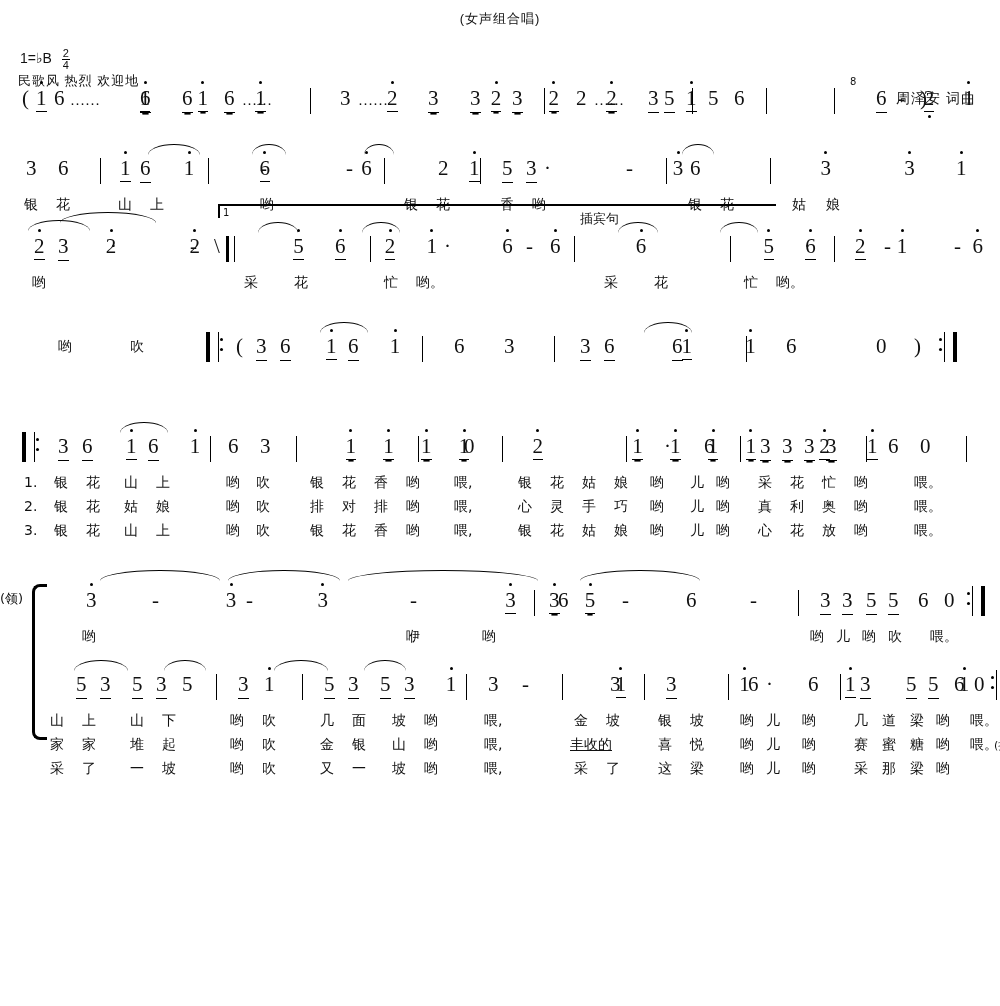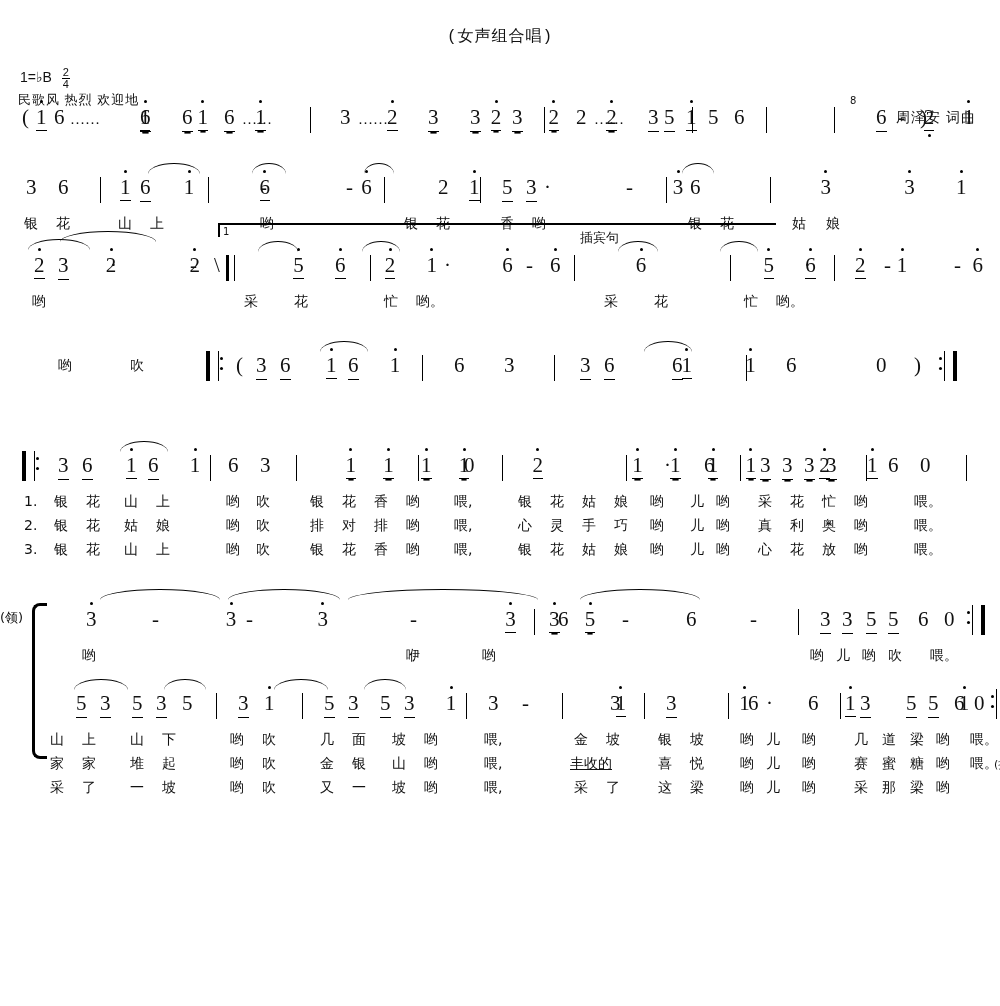--- a/index.html
+++ b/index.html
@@ -18,24 +18,23 @@
     text-align:center;
     font-family:"DejaVu Sans", sans-serif;
     font-weight:bold;
     font-size:40px;
     letter-spacing:3px;
     margin-top:22px;
     color:#000;
   }
   .subtitle{
     text-align:center;
-    font-size:16px;
-    margin-top:26px;
+    font-size:13px;
+    margin-top:10px;
     letter-spacing:1px;
-    font-family:Liberation Mono, monospace;
   }
   .meta-row{
     position:relative;
     height:46px;
     margin-top:6px;
   }
   .key{
     position:absolute;left:20px;top:14px;
     font-size:14px;
   }

